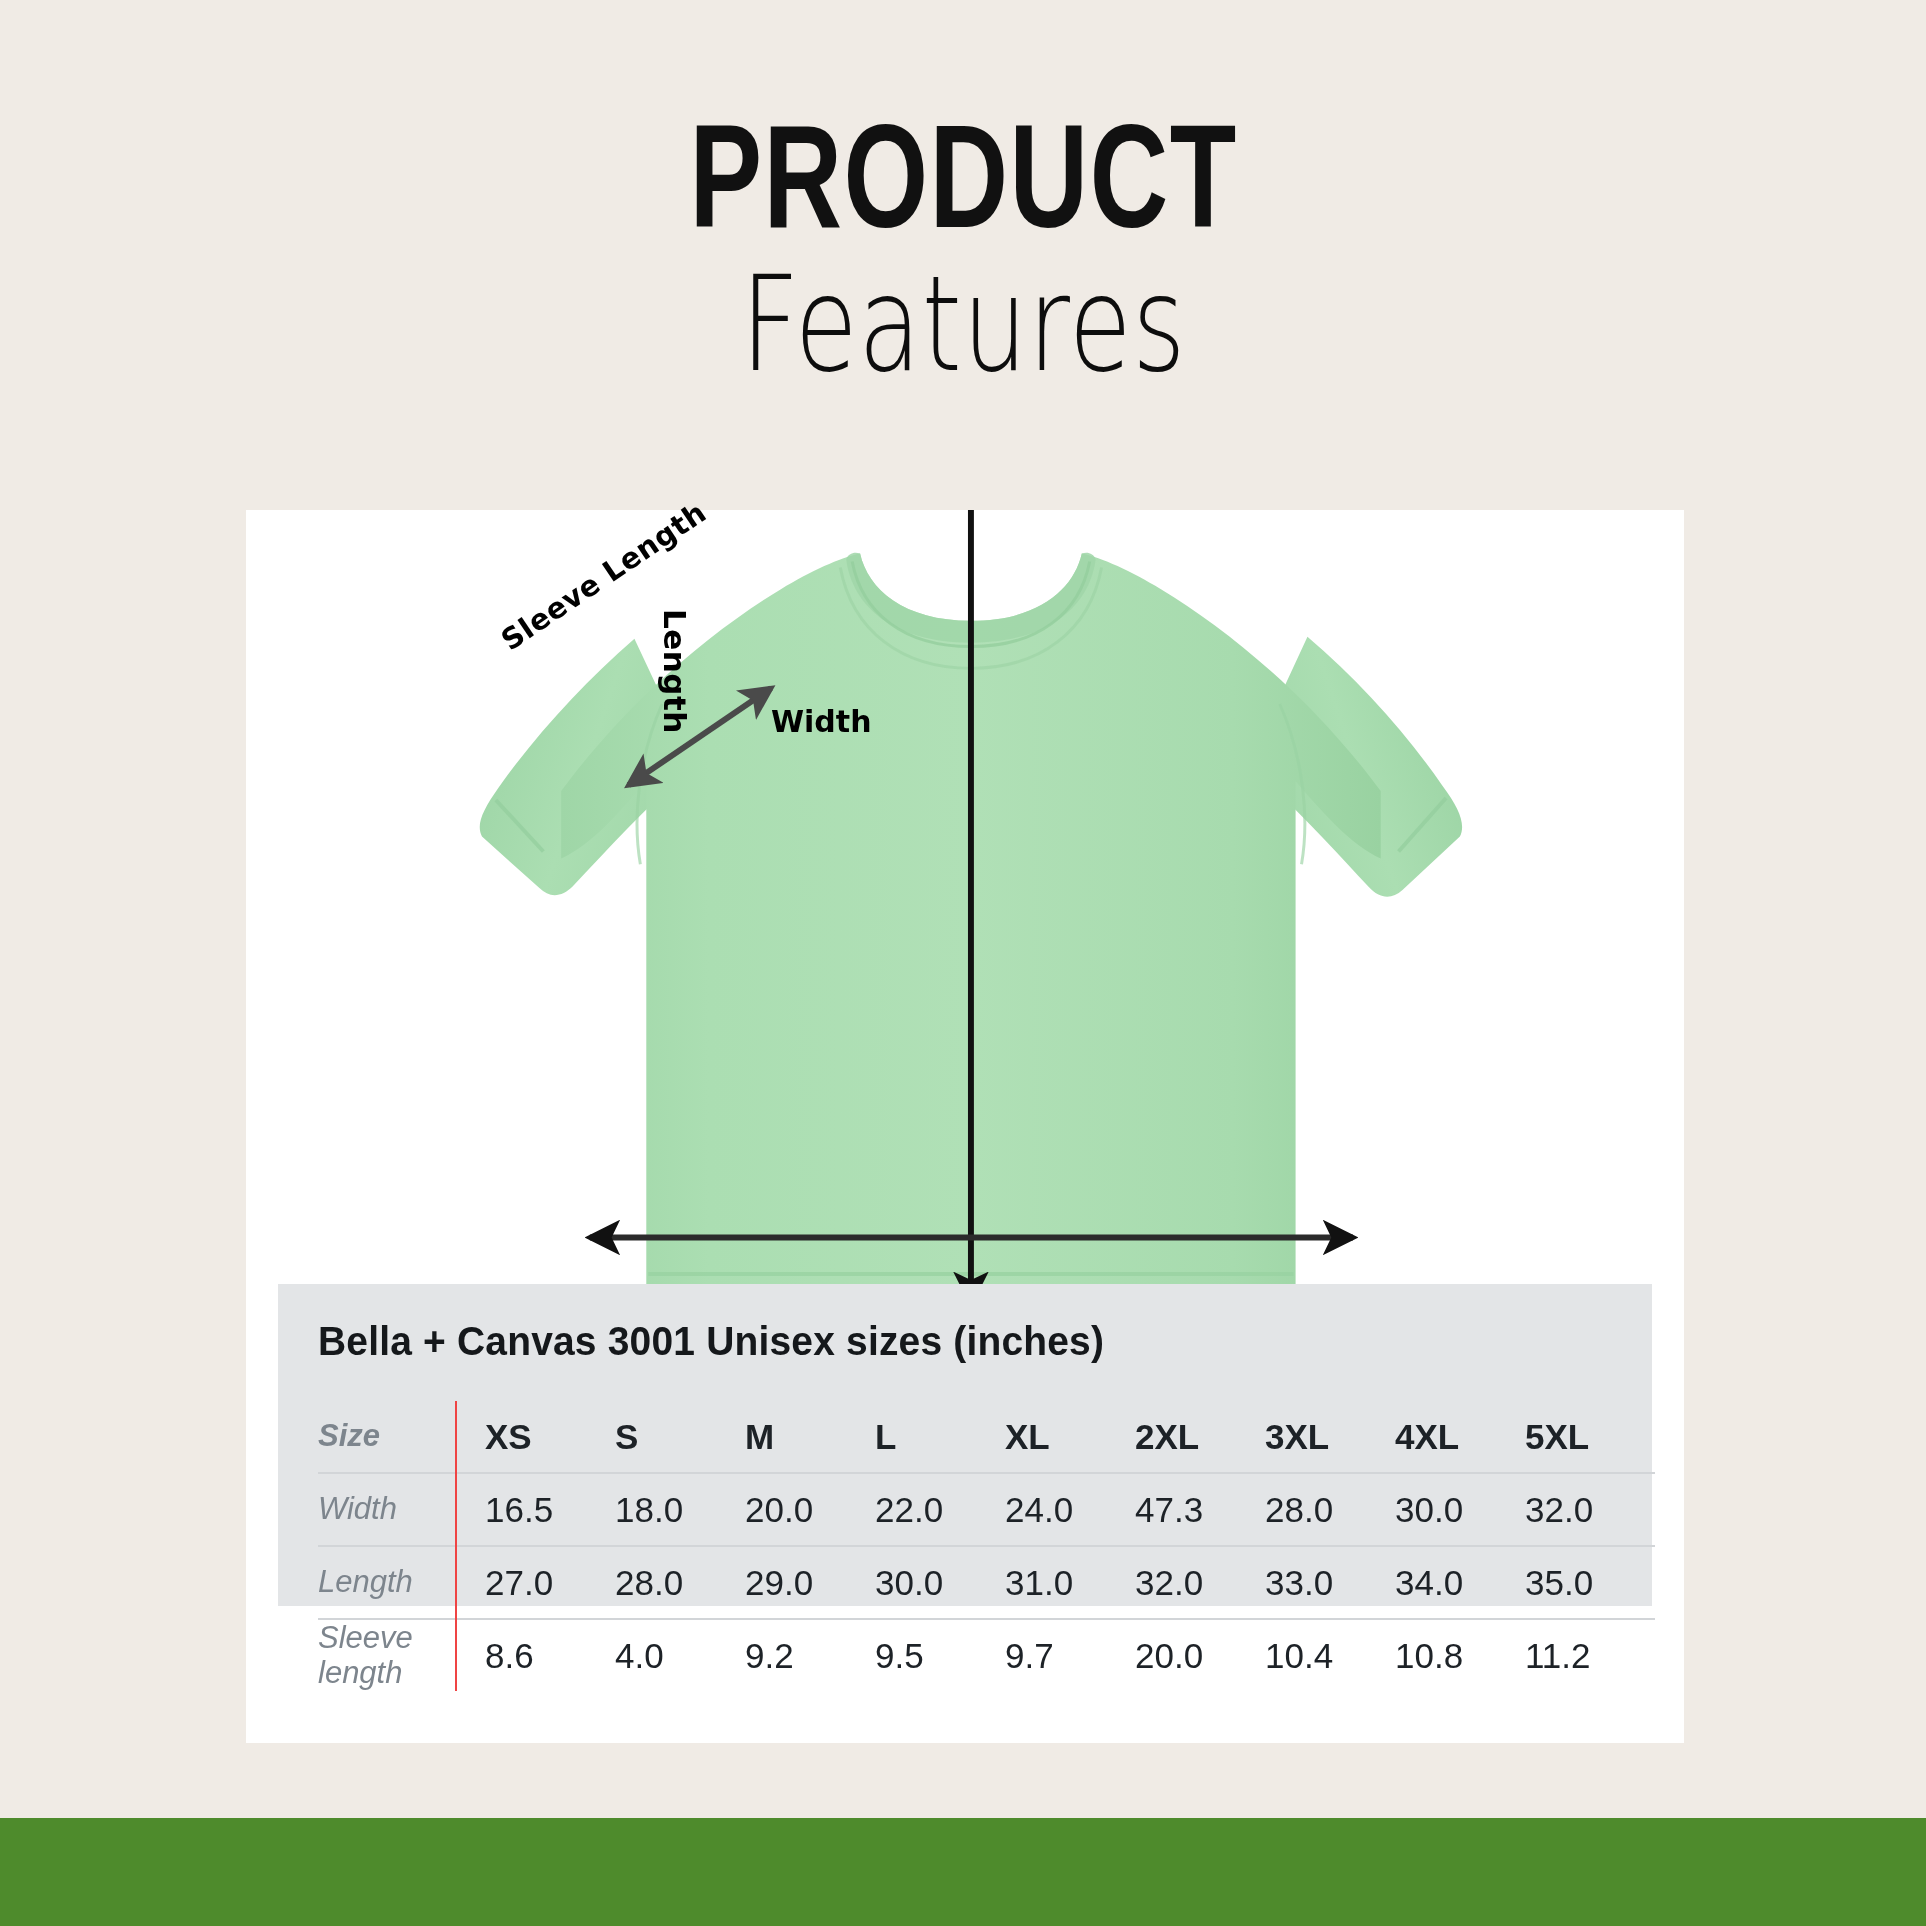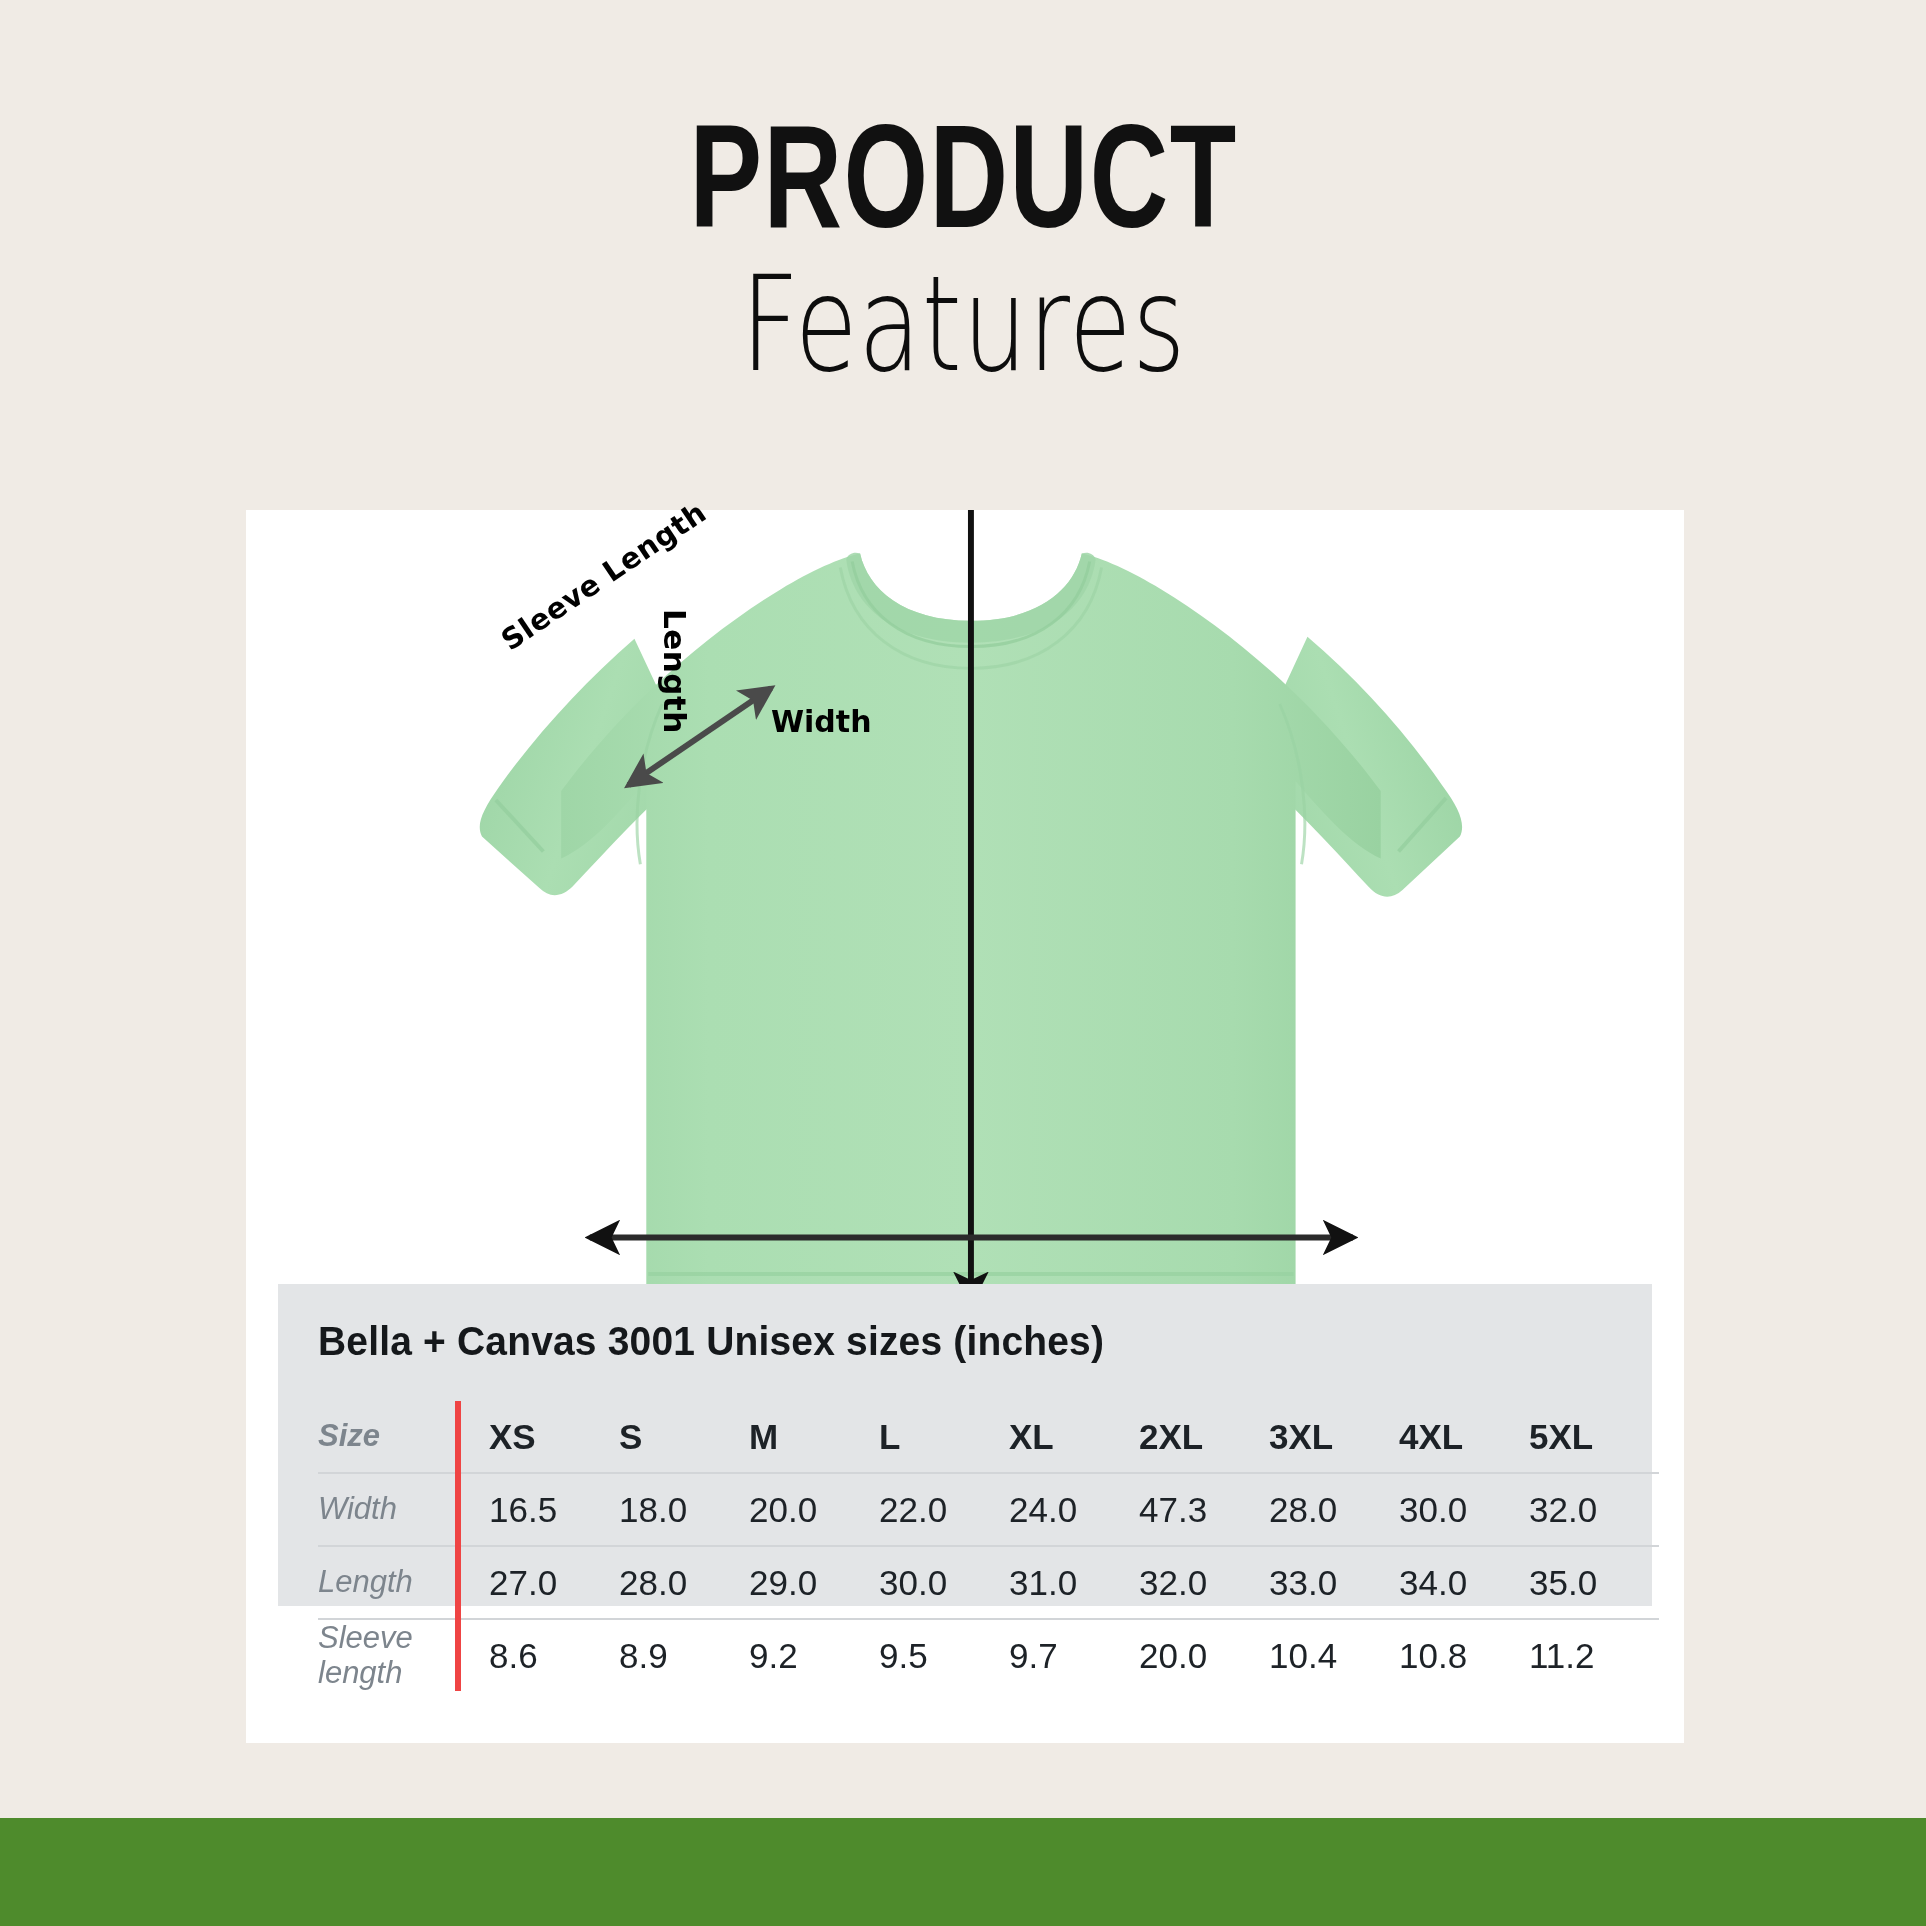--- a/index.html
+++ b/index.html
@@ -142,21 +142,21 @@
   }
   table#size-table .rowhead {
     color: #7d858d;
     font-size: 31px;
     width: 121px;
     padding-right: 16px;
     line-height: 1.12;
     font-style: italic;
   }
   table#size-table .divcell {
-    border-left: 6px solid #ef4444;
+    border-left: 2px solid #ef4444;
     padding-left: 28px;
     width: 130px;
   }
   table#size-table td.datacell,
   table#size-table th.datacell {
     width: 130px;
   }
   table#size-table tbody tr {
     border-top: 2px solid #d2d5d8;
   }
@@ -326,21 +326,21 @@
           <td class="datacell">30.0</td>
           <td class="datacell">31.0</td>
           <td class="datacell">32.0</td>
           <td class="datacell">33.0</td>
           <td class="datacell">34.0</td>
           <td class="datacell">35.0</td>
         </tr>
         <tr>
           <td class="rowhead">Sleeve length</td>
           <td class="datacell divcell">8.6</td>
-          <td class="datacell">8.9</td>
+          <td class="datacell">4.0</td>
           <td class="datacell">9.2</td>
           <td class="datacell">9.5</td>
           <td class="datacell">9.7</td>
           <td class="datacell">20.0</td>
           <td class="datacell">10.4</td>
           <td class="datacell">10.8</td>
           <td class="datacell">11.2</td>
         </tr>
       </tbody>
     </table>

